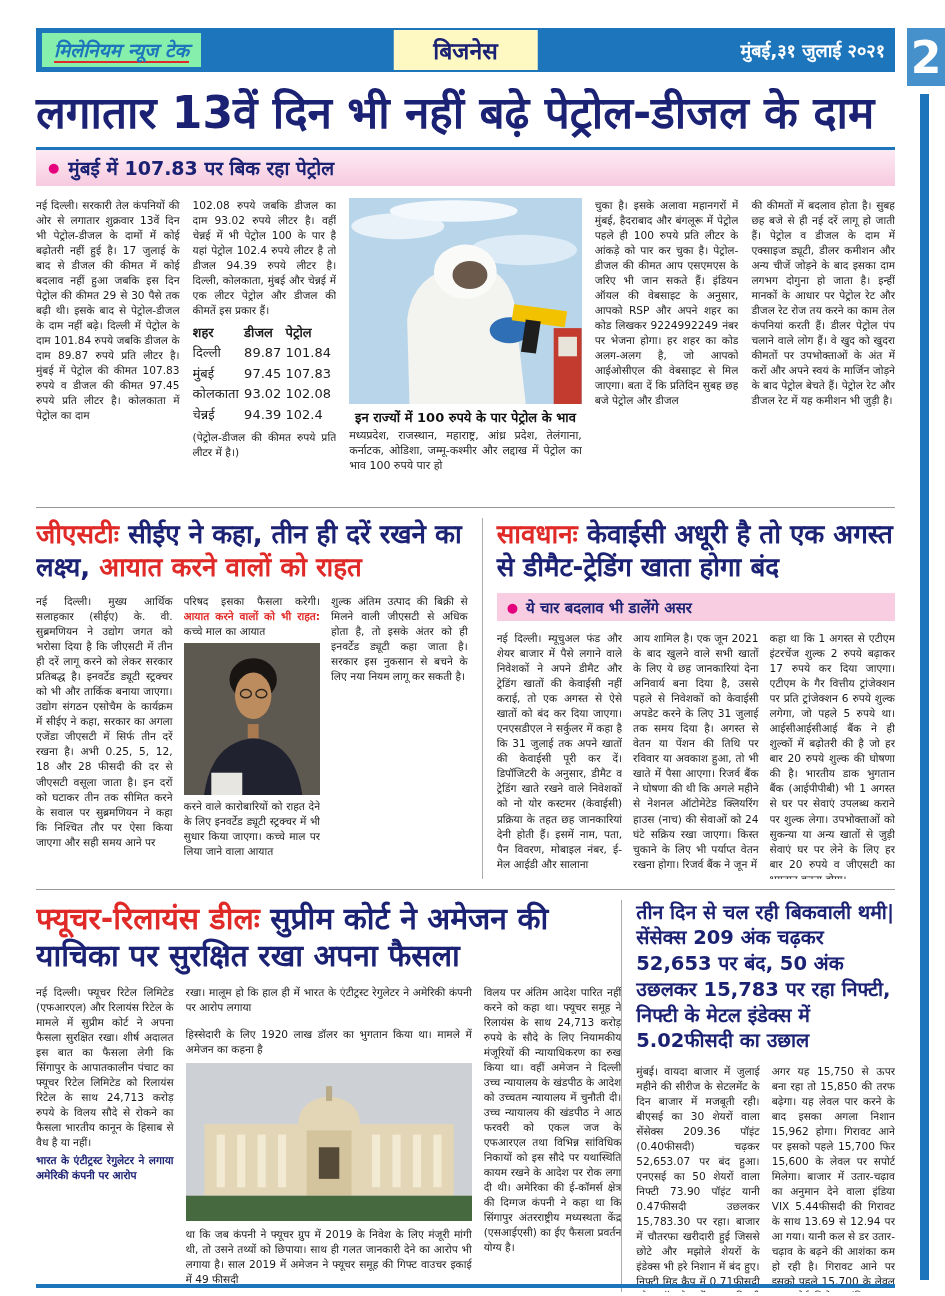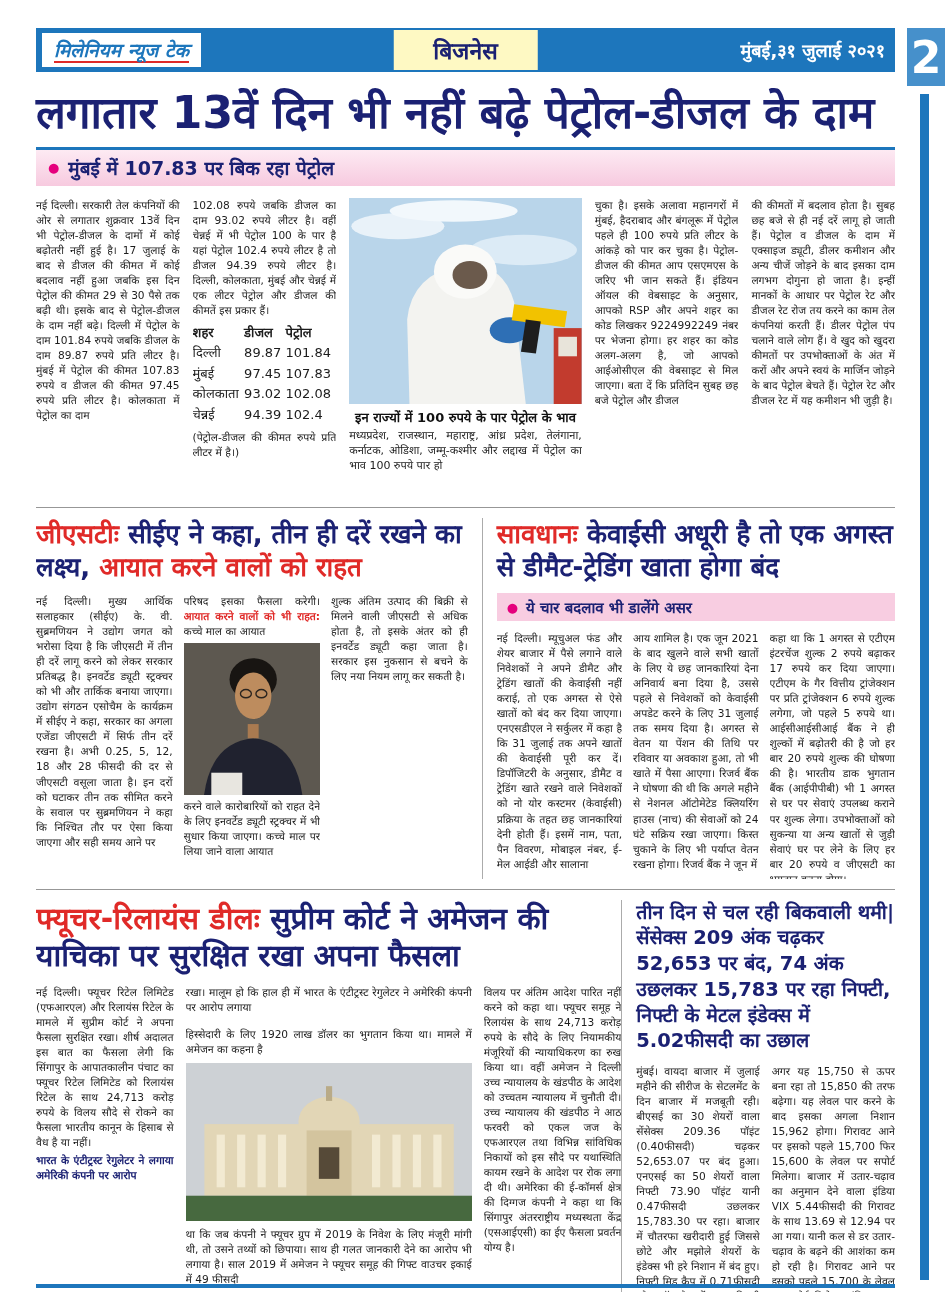--- a/index.html
+++ b/index.html
@@ -3,21 +3,21 @@
 <meta charset="utf-8">
 <style>
   *{margin:0;padding:0;box-sizing:border-box;}
   html,body{background:#e9e9e9;}
   .page{width:945px;height:1296px;background:#ffffff;position:relative;overflow:hidden;
         font-family:"DejaVu Sans","Liberation Sans",sans-serif;color:#1c1c1c;margin:0 auto;}
   .inner{padding:0 50px 0 36px;}
 
   
   .topbar{margin:28px 50px 0 36px;height:44px;background:#1d76bc;display:flex;align-items:center;position:relative;}
-  .masthead{background:#ffffff;margin-left:6px;padding:4px 12px;}
+  .masthead{background:#86efac;margin-left:6px;padding:4px 12px;}
   .masthead span{color:#1d76bc;font-weight:bold;font-style:italic;font-size:19px;border-bottom:2px solid #e02a28;white-space:nowrap;}
   .section-box{background:#fef9c3;padding:4px 40px;position:absolute;left:50%;transform:translateX(-50%);}
   .section-box span{color:#1b2173;font-weight:800;font-size:23px;}
   .dateline{margin-left:auto;color:#fff;font-weight:bold;font-size:18px;padding-right:10px;white-space:nowrap;}
   .pagenum{position:absolute;right:0;top:28px;width:38px;height:58px;background:#4690cb;color:#fff;
            font-size:44px;font-weight:bold;display:flex;align-items:center;justify-content:center;}
   .edge-strip{position:absolute;right:16px;top:94px;bottom:16px;width:9px;background:#1d76bc;}
   .footer-line{position:absolute;bottom:8px;left:36px;right:50px;height:4px;background:#1d76bc;}
 
   
@@ -232,21 +232,21 @@
             <div class="frl-mid-cols">
               <div class="col">था कि जब कंपनी ने फ्यूचर ग्रुप में 2019 के निवेश के लिए मंजूरी मांगी थी, तो उसने तथ्यों को छिपाया। साथ ही गलत जानकारी देने का आरोप भी लगाया है। साल 2019 में अमेजन ने फ्यूचर समूह की गिफ्ट वाउचर इकाई में 49 फीसदी</div>
               <div class="col">कि इस सौदे की शर्तें फ्यूचर समूह को फ्यूचर रिटेल लिमिटेड के कारोबार को रिलायंस को बेचने से रोकती हैं। उच्चतम न्यायालय ने 22 फरवरी को अपने अंतरिम आदेश में राष्ट्रीय कंपनी विधि न्यायाधिकरण (एनसीएलटी) से</div>
             </div>
           </div>
           <div class="col">विलय पर अंतिम आदेश पारित नहीं करने को कहा था। फ्यूचर समूह ने रिलायंस के साथ 24,713 करोड़ रुपये के सौदे के लिए नियामकीय मंजूरियों की न्यायाधिकरण का रुख किया था। वहीं अमेजन ने दिल्ली उच्च न्यायालय के खंडपीठ के आदेश को उच्चतम न्यायालय में चुनौती दी। उच्च न्यायालय की खंडपीठ ने आठ फरवरी को एकल जज के एफआरएल तथा विभिन्न सांविधिक निकायों को इस सौदे पर यथास्थिति कायम रखने के आदेश पर रोक लगा दी थी। अमेरिका की ई-कॉमर्स क्षेत्र की दिग्गज कंपनी ने कहा था कि सिंगापुर अंतरराष्ट्रीय मध्यस्थता केंद्र (एसआईएसी) का ईए फैसला प्रवर्तन योग्य है।</div>
         </div>
       </article>
 
       <article class="sensex">
-        <h2 class="sensex-head">तीन दिन से चल रही बिकवाली थमी|सेंसेक्स 209 अंक चढ़कर 52,653 पर बंद, 74 अंक उछलकर 15,783 पर रहा निफ्टी, निफ्टी के मेटल इंडेक्स में 5.02फीसदी का उछाल</h2>
+        <h2 class="sensex-head">तीन दिन से चल रही बिकवाली थमी|सेंसेक्स 209 अंक चढ़कर 52,653 पर बंद, 50 अंक उछलकर 15,783 पर रहा निफ्टी, निफ्टी के मेटल इंडेक्स में 5.02फीसदी का उछाल</h2>
         <div class="sensex-body">
           <div class="col">मुंबई। वायदा बाजार में जुलाई महीने की सीरीज के सेटलमेंट के दिन बाजार में मजबूती रही। बीएसई का 30 शेयरों वाला सेंसेक्स 209.36 पॉइंट (0.40फीसदी) चढ़कर 52,653.07 पर बंद हुआ। एनएसई का 50 शेयरों वाला निफ्टी 73.90 पॉइंट यानी 0.47फीसदी उछलकर 15,783.30 पर रहा। बाजार में चौतरफा खरीदारी हुई जिससे छोटे और मझोले शेयरों के इंडेक्स भी हरे निशान में बंद हुए। निफ्टी मिड कैप में 0.71फीसदी और स्मॉल कैप में 0.82फीसदी की मजबूती रही। सेक्टर इंडेक्स में सबसे ज्यादा 5.02फीसदी का उछाल निफ्टी मेटल में आया। निफ्टी फार्मा में 1.02फीसदी की गिरावट रही। जानकार बताते हैं कि, अगस्त की नई सीरीज के सौदे निफ्टी के 15,500 से 16,000 के दायरे में ट्रेड करने के संकेत दे रहे हैं।</div>
           <div class="col">अगर यह 15,750 से ऊपर बना रहा तो 15,850 की तरफ बढ़ेगा। यह लेवल पार करने के बाद इसका अगला निशान 15,962 होगा। गिरावट आने पर इसको पहले 15,700 फिर 15,600 के लेवल पर सपोर्ट मिलेगा। बाजार में उतार-चढ़ाव का अनुमान देने वाला इंडिया VIX 5.44फीसदी की गिरावट के साथ 13.69 से 12.94 पर आ गया। यानी कल से डर उतार-चढ़ाव के बढ़ने की आशंका कम हो रही है। गिरावट आने पर इसको पहले 15,700 के लेवल पर सपोर्ट मिलेगा। इंडिया VIX के 12 से नीचे आने पर तेजी के रुझान को बढ़ावा मिल सकता है।</div>
         </div>
       </article>
 
     </section>
 
   </div>
 

